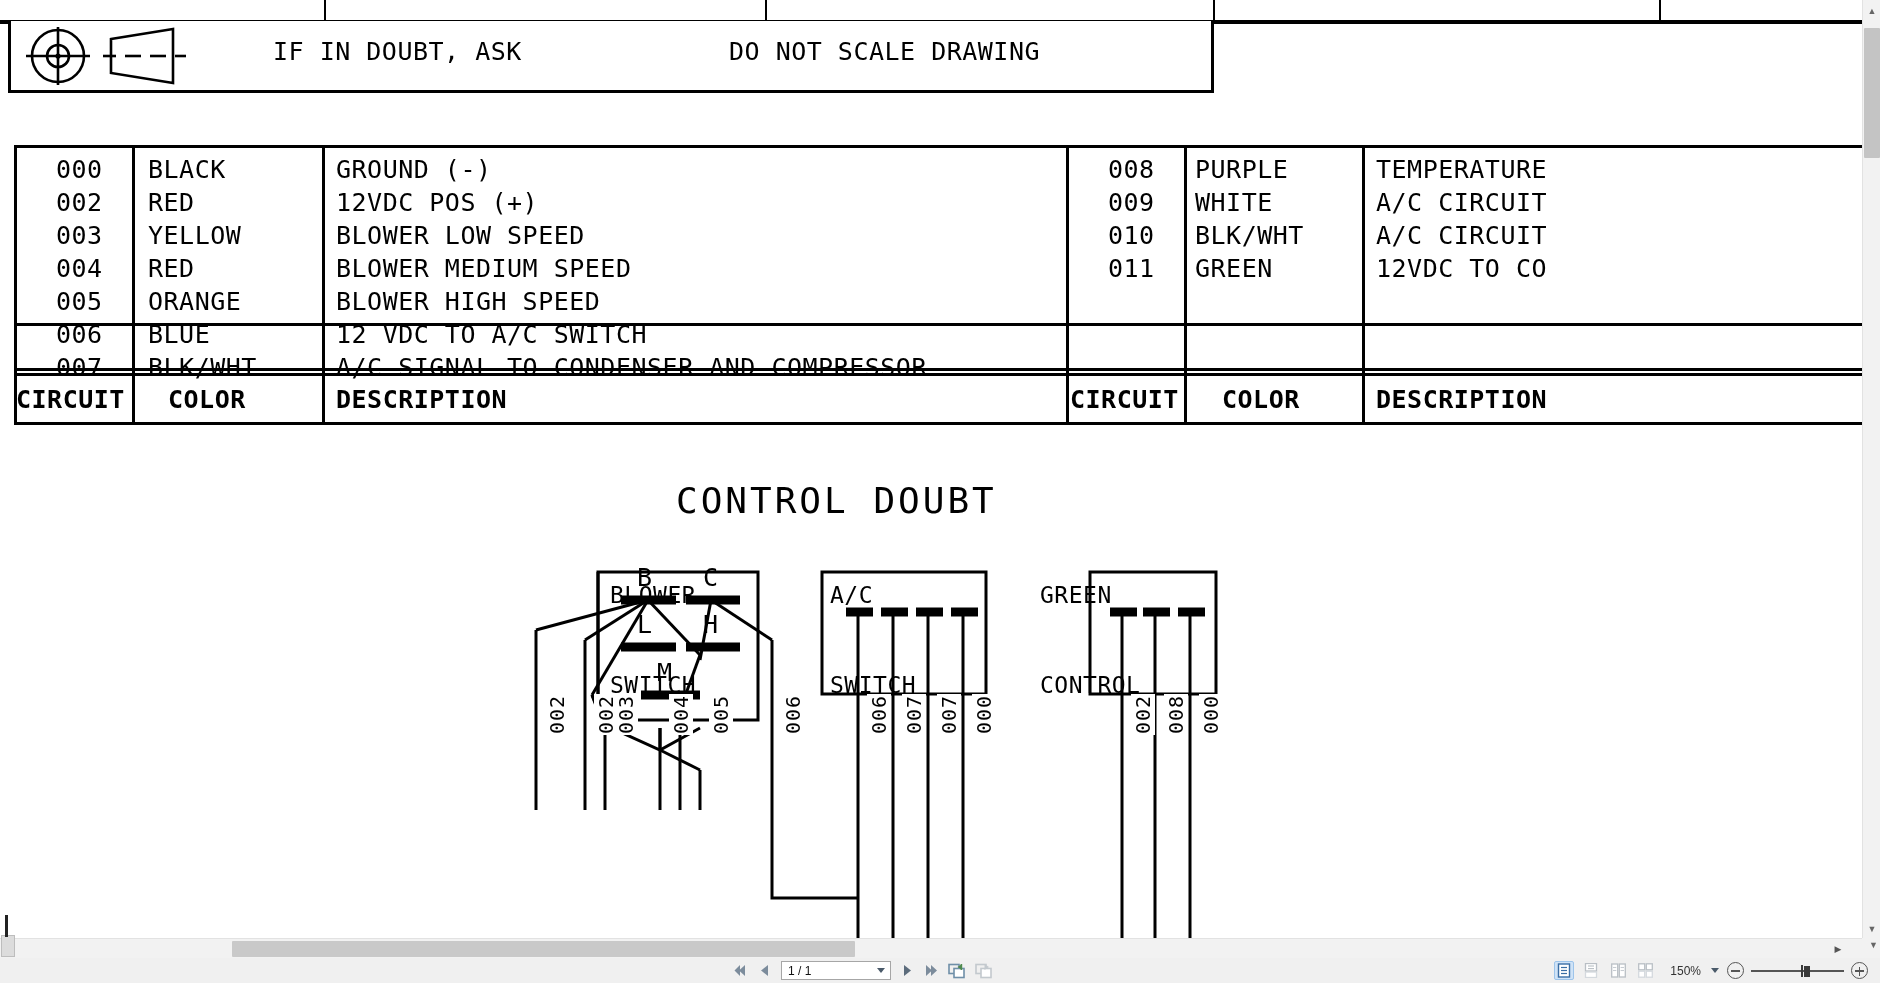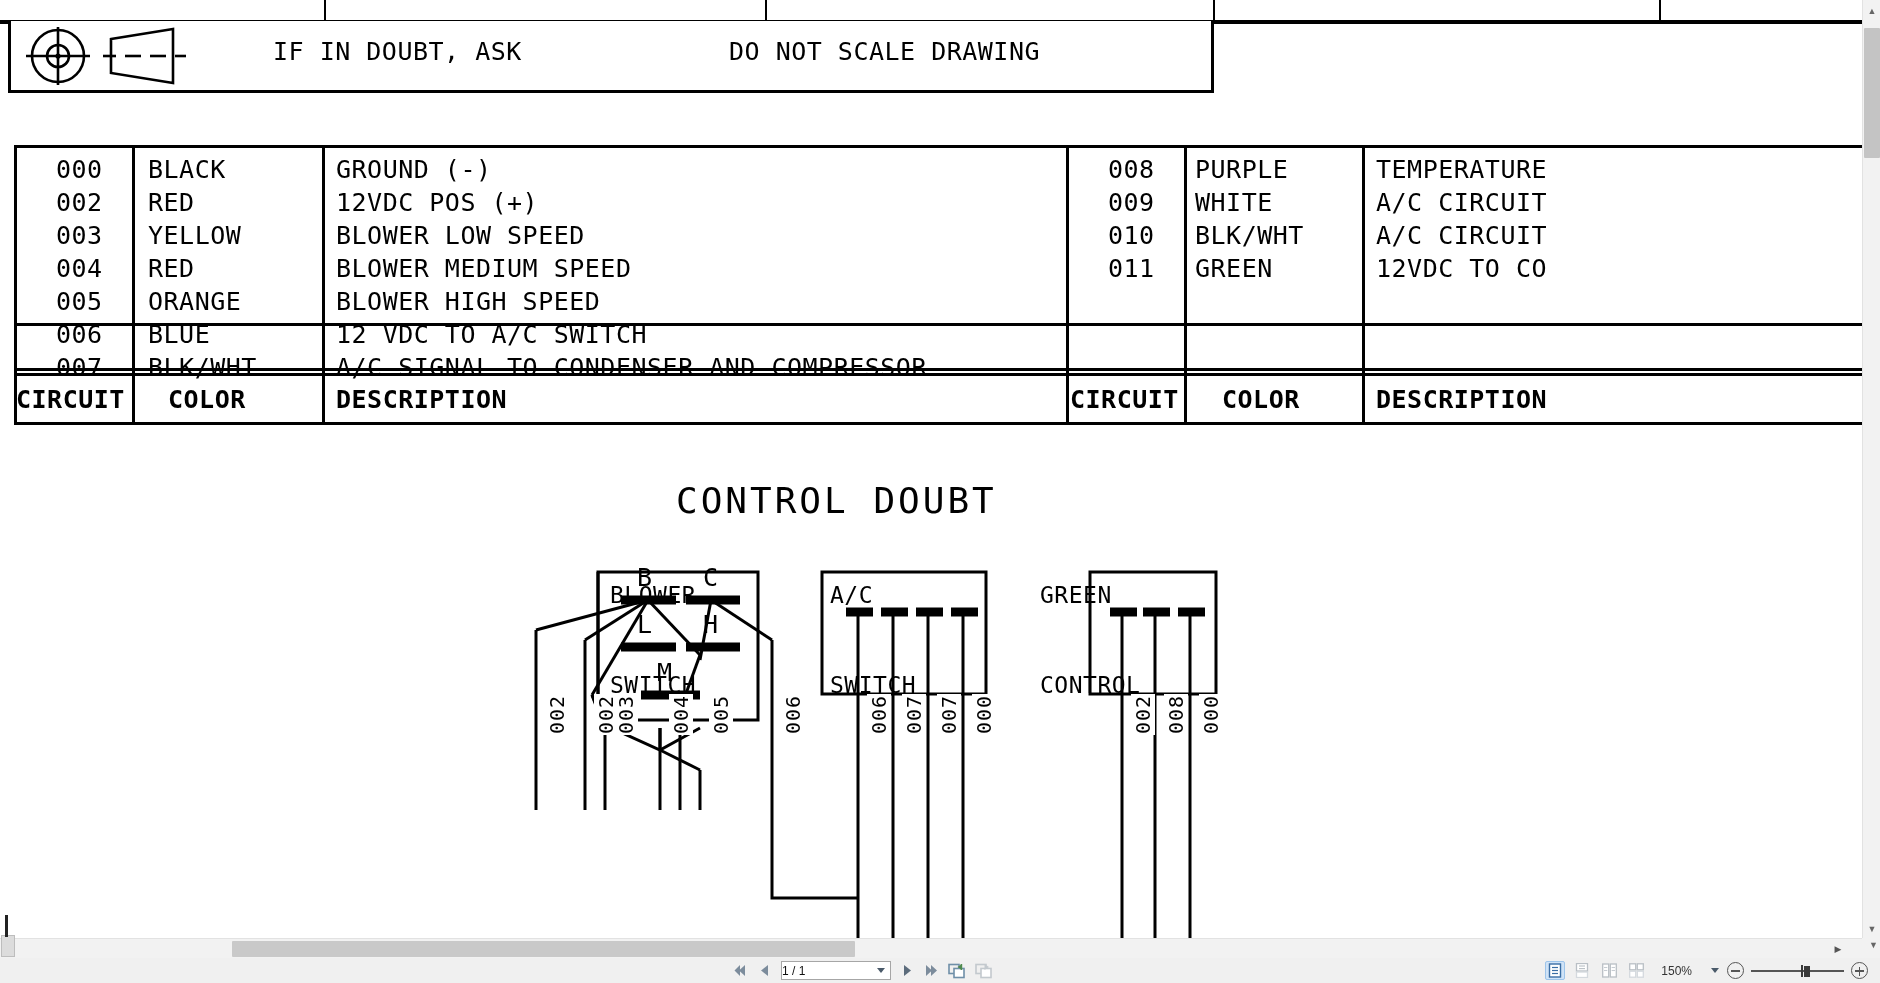--- a/index.html
+++ b/index.html
@@ -252,21 +252,21 @@
     border: 1px solid #a6a6a6;
     display: flex;
     align-items: center;
   }
   #page-input {
     border: none; outline: none;
     width: 88px; height: 15px;
     font-family: "Liberation Sans", sans-serif;
     font-size: 12px;
     color: #111;
-    padding-left: 0;
+    padding-left: 6px;
     background: transparent;
   }
   #page-dropdown-arrow {
     position: absolute;
     right: 5px; top: 6px;
     width: 0; height: 0;
     border-left: 4px solid transparent;
     border-right: 4px solid transparent;
     border-top: 5px solid #4a5a6a;
   }
@@ -289,21 +289,21 @@
     border-radius: 2px;
   }
   .viewmode-btn.active {
     background: #cfe3f7;
     border: 1px solid #9dc4ea;
   }
   #zoom-pct {
     font-size: 12px;
     color: #333;
     margin-left: 8px;
-    margin-right: 12px;
+    margin-right: 3px;
   }
   #zoom-dd-arrow {
     width: 0; height: 0;
     border-left: 4px solid transparent;
     border-right: 4px solid transparent;
     border-top: 5px solid #4a5a6a;
     margin-right: 1px;
   }
   .zoom-circle {
     width: 17px; height: 17px;

